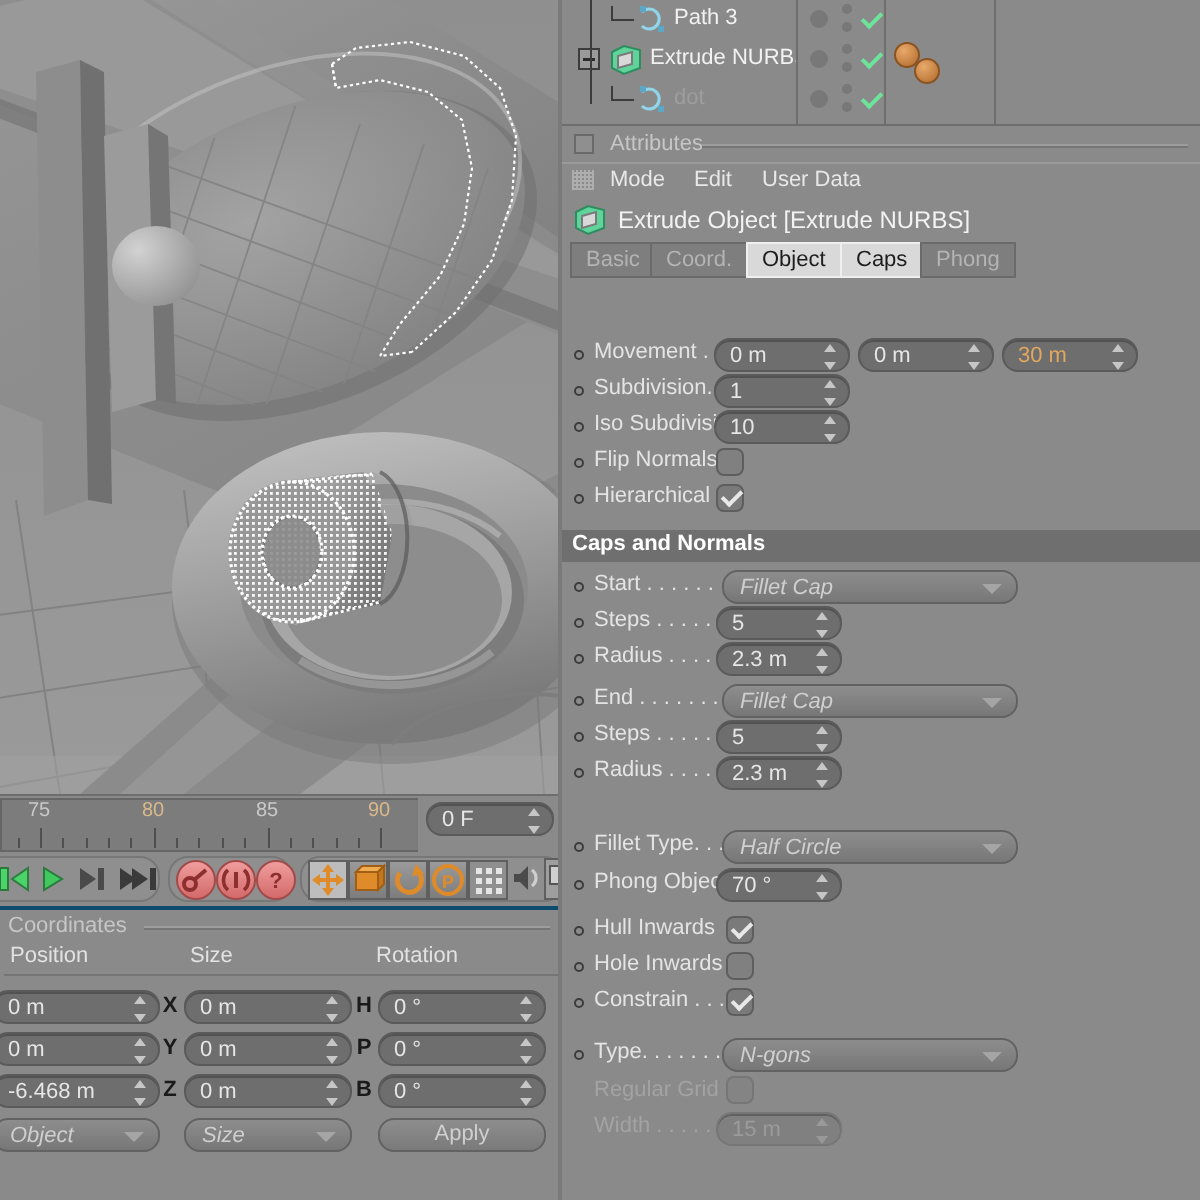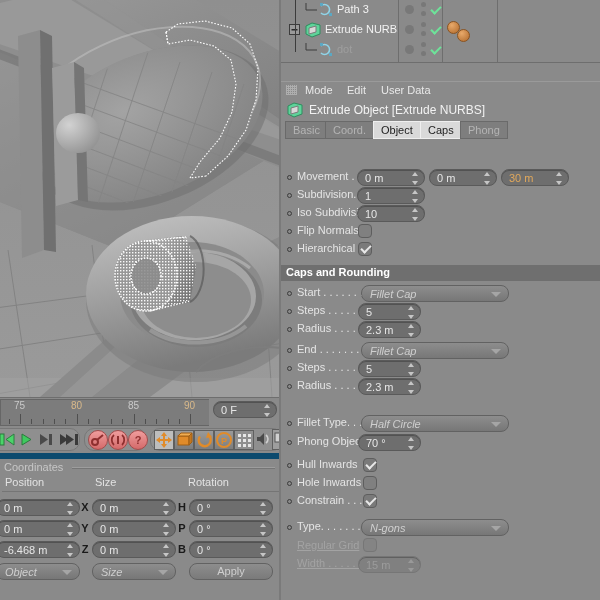--- a/index.html
+++ b/index.html
@@ -29,21 +29,21 @@
   #tl-toolbar { position:absolute; left:0; top:29px; width:281px; height:26px; }
 
   .btn-round { position:absolute; width:20px; height:20px; border-radius:50%;
                background:linear-gradient(#9a9a9a,#7d7d7d); border:1px solid #5f5f5f; }
   .btn-sq { position:absolute; width:20px; height:20px;
             background:linear-gradient(#9a9a9a,#7d7d7d); border:1px solid #5f5f5f; }
   .grp { position:absolute; border:1px solid #777; border-radius:10px; background:#8f8f8f; }
 
   
   #coords { position:absolute; left:0; top:453px; width:331px; height:125px;
-            background:#8a8a8a; border-top:6px solid #0c4a6e; }
+            background:#8a8a8a; border-top:2px solid #0c4a6e; }
   #coords-title { position:absolute; left:4px; top:2px; font-size:11px; color:#c6c6c6; }
   #coords-titlebar { position:absolute; left:0; top:0; width:281px; height:15px; }
   #coords-titlebar:after { content:""; position:absolute; left:72px; right:6px; top:8px; height:1px;
             background:#9d9d9d; border-bottom:1px solid #757575; }
   .ch { position:absolute; top:17px; font-size:11px; color:#e2e2e2; }
   #coords-hdrline { position:absolute; left:2px; right:6px; top:32px; height:1px;
                     background:#9d9d9d; border-bottom:1px solid #757575; }
   .axlab { position:absolute; font-size:11px; color:#1a1a1a; font-weight:bold; width:10px; text-align:center; }
 
   
@@ -76,21 +76,21 @@
   .chk { position:absolute; width:14px; height:14px; border-radius:4px;
          background:#808080; border:1px solid #5e5e5e; }
   .chk.on { background:#7a7a7a; }
   .chk.on:after { content:""; position:absolute; left:2px; top:2px; width:8px; height:4px;
         border-left:2px solid #e8e8e8; border-bottom:2px solid #e8e8e8;
         transform:rotate(-45deg); }
 
   .bullet { position:absolute; width:5px; height:5px; border-radius:50%;
             border:1px solid #3c3c3c; background:transparent; }
   .plab { position:absolute; font-size:11px; color:#e4e4e4; white-space:nowrap; }
-  .plab.dim { color:#a3a3a3;text-decoration:underline; }
+  .plab.dim { color:#a3a3a3; }
 
   
   #objmgr { position:absolute; left:281px; top:0; width:319px; height:62px; background:#8a8a8a; }
   .om-row { position:absolute; left:0; width:315px; height:20px; }
   .om-name { position:absolute; font-size:11px; color:#f2f2f2; white-space:nowrap; }
   .om-name.dim { color:#9e9e9e; }
   .om-dots { position:absolute; left:117px; top:0; width:45px; height:20px;
              border-left:1px solid #6e6e6e; border-right:1px solid #6e6e6e; background:#8a8a8a; }
   .dotg { position:absolute; width:9px; height:9px; border-radius:50%; background:#787878; }
   .dotsm { position:absolute; width:5px; height:5px; border-radius:50%; background:#787878; }
@@ -522,20 +522,24 @@
 
       <div class="dotg" style="left:6px;  top:45px;"></div>
       <div class="dotsm" style="left:22px; top:42px;"></div>
       <div class="dotsm" style="left:22px; top:51px;"></div>
       <div class="chkmark" style="left:32px; top:46px;"></div>
     </div>
     <div style="position:absolute; left:216px; top:0; width:1px; height:62px; background:#6e6e6e;"></div>
   </div>
 
   <div id="attrs">
+    <div id="attr-titlebar">
+      <span id="attr-tbox"></span>
+      <span id="attr-title">Attributes</span>
+    </div>
 
     <div id="menubar">
       <span id="gripper"></span>
       <span class="mi" style="left:24px;">Mode</span>
       <span class="mi" style="left:66px;">Edit</span>
       <span class="mi" style="left:100px;">User Data</span>
     </div>
 
     <div id="objline">
       <svg id="obj-icon" viewBox="0 0 16 16">
@@ -585,21 +589,21 @@
 
     <span class="bullet" style="left:6px; top:166px;"></span>
     <span class="plab" style="left:16px; top:161px;">Flip Normals . .</span>
     <span class="chk" style="left:77px; top:161px;"></span>
 
     <span class="bullet" style="left:6px; top:184px;"></span>
     <span class="plab" style="left:16px; top:179px;">Hierarchical . .</span>
     <span class="chk on" style="left:77px; top:179px;"></span>
 
     <div class="sect" style="top:202px;">
-      <span class="t">Caps and Rounding</span>
+      <span class="t">Caps and Normals</span>
     </div>
 
     <span class="bullet" style="left:6px; top:228px;"></span>
     <span class="plab" style="left:16px; top:223px;">Start . . . . . . .</span>
     <div class="drop" style="left:80px; top:222px; width:148px;">
       <span class="v">Fillet Cap</span>
       <span class="car"></span>
     </div>
 
     <span class="bullet" style="left:6px; top:246px;"></span>

